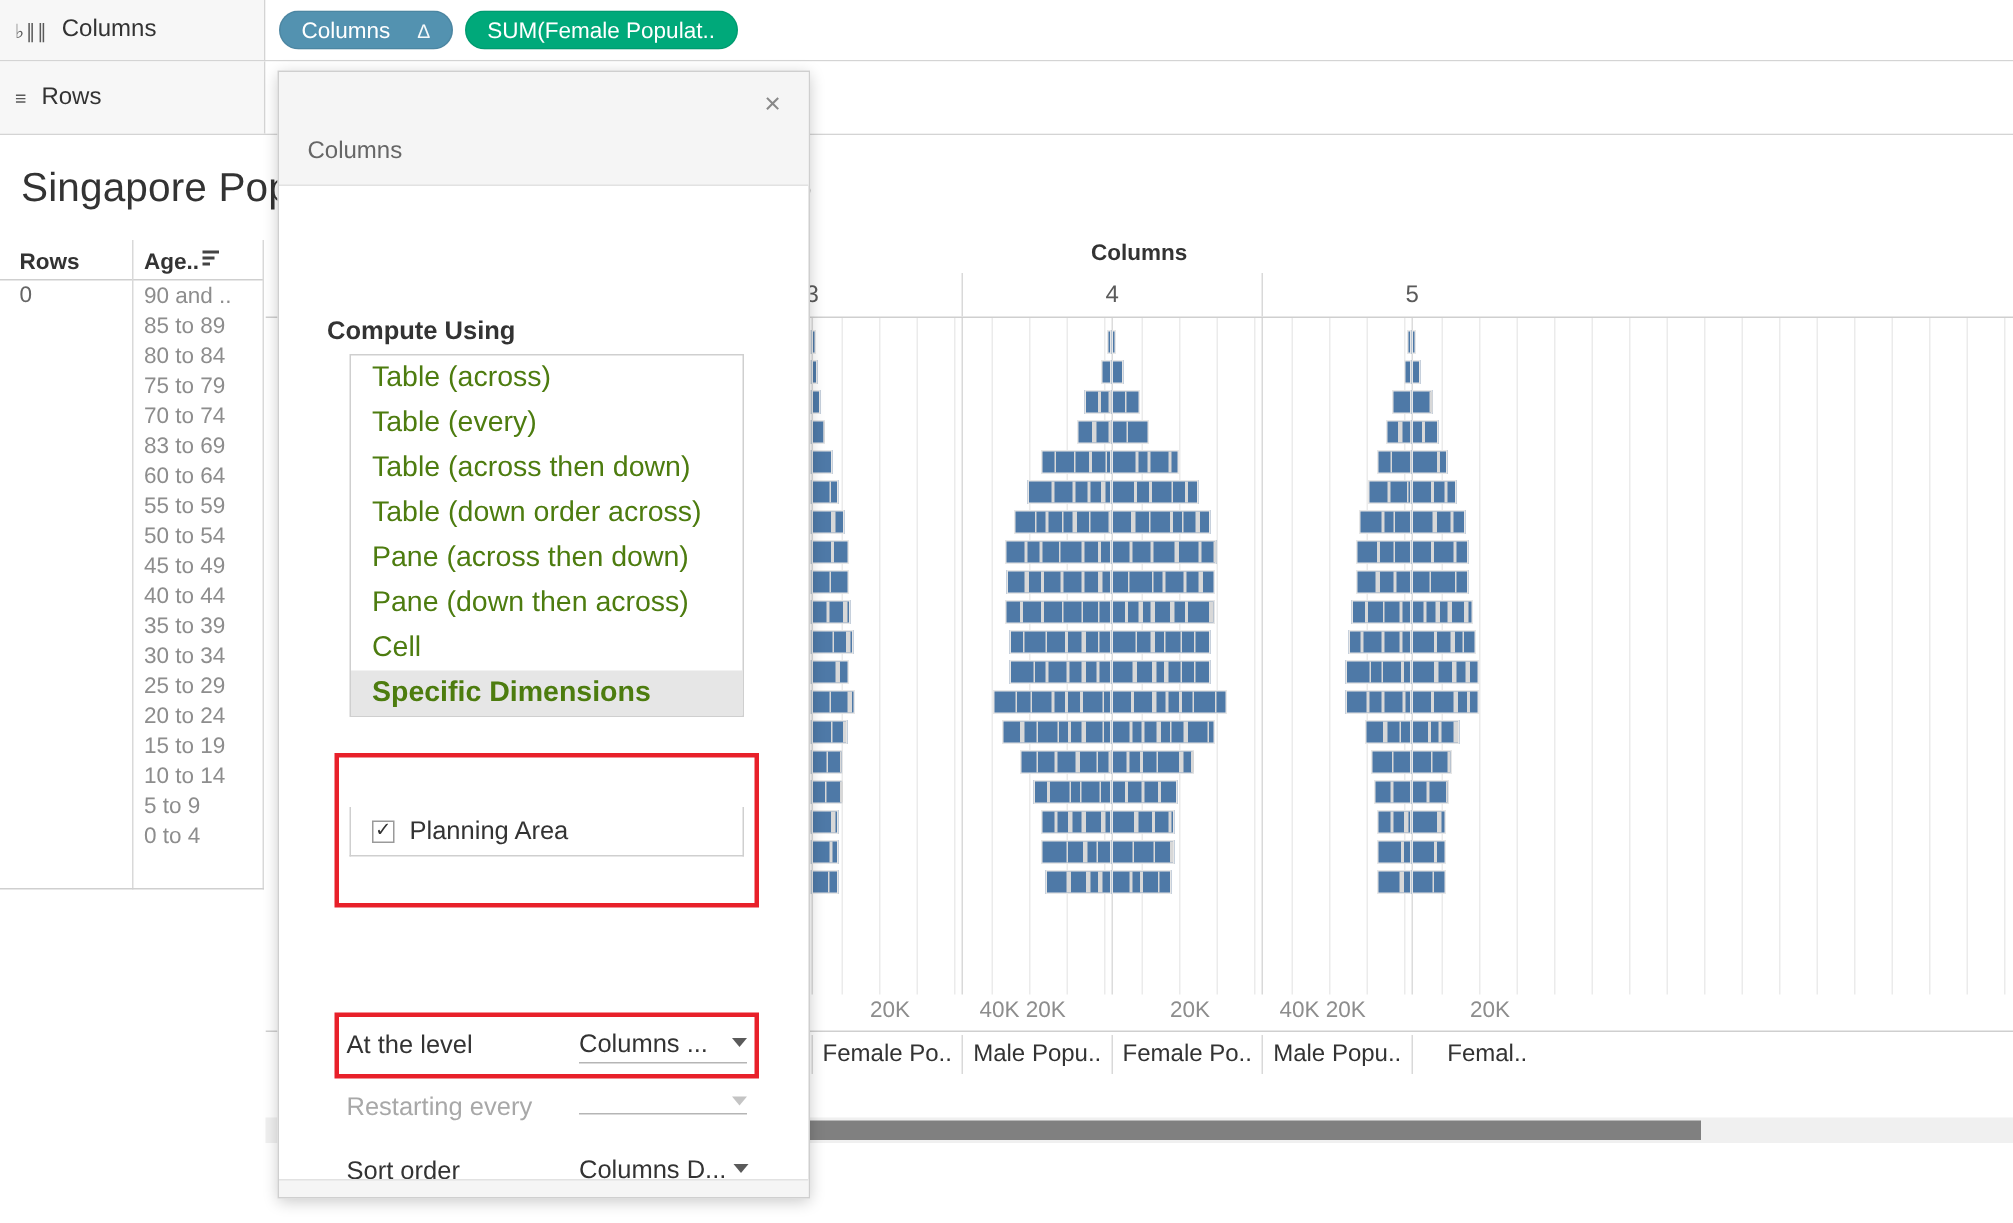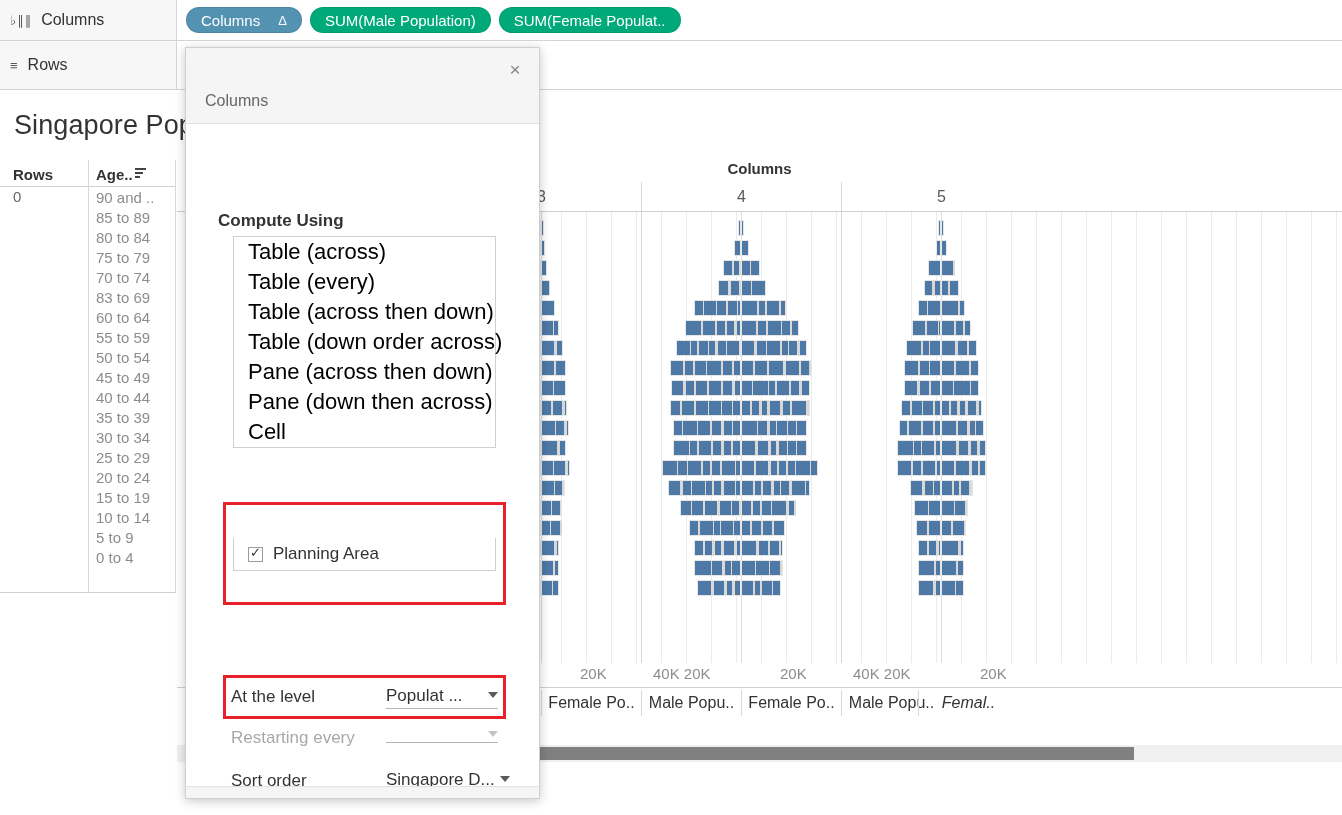--- a/index.html
+++ b/index.html
@@ -323,22 +323,22 @@
     position: absolute;
     left: 47px; top: 112px;
     width: 263px;
     border: 1px solid #cfcfcf;
     background: #fff;
   }
   .cu-item {
     height: 30px;
     line-height: 30px;
     padding-left: 14px;
-    font-size: 22px;
-    color: #000000;
+    font-size: 19px;
+    color: #4d7c0f;
     white-space: nowrap;
   }
   .cu-item.selected {
     background: #e6e6e6;
     font-weight: bold;
   }
   #dims-list {
     position: absolute;
     left: 47px; top: 0;
     width: 263px;
@@ -428,23 +428,20 @@
 
 <div class="shelf" id="shelf-columns">
   <div class="shelf-label">
     <span class="glyph">♭∥∥</span>
     <span>Columns</span>
   </div>
   <div class="shelf-drop">
     <div class="pill blue">
       <span>Columns</span>
       <span class="pill-extra">Δ</span>
-    </div>
-    <div class="pill green">
-      <span>SUM(Male Population)</span>
     </div>
     <div class="pill green">
       <span>SUM(Female Populat..</span>
     </div>
   </div>
 </div>
 
 <div class="shelf" id="shelf-rows">
   <div class="shelf-label">
     <span class="glyph">≡</span>
@@ -1333,21 +1330,21 @@
         <div class="tick-lbl" style="left: 803px; top: 2px;">20K</div>
       </div>
     <div id="axis-captions">
         <div class="axis-caption" style="left: 64px; width: 100px;">Male Popu..</div>
         <div class="axis-caption" style="left: 164px; width: 100px;">Female Po..</div>
         <div class="axis-caption" style="left: 264px; width: 100px;">Male Popu..</div>
         <div class="axis-caption" style="left: 364px; width: 100px;">Female Po..</div>
         <div class="axis-caption" style="left: 464px; width: 100px;">Male Popu..</div>
         <div class="axis-caption" style="left: 564px; width: 100px;">Female Po..</div>
         <div class="axis-caption" style="left: 664px; width: 100px;">Male Popu..</div>
-        <div class="axis-caption" style="left: 741px; width: 100px; font-style: italic;">Femal..</div>
+        <div class="axis-caption" style="left: 764px; width: 100px;">Femal..</div>
         <div class="axis-caption" style="left: -36px; width: 100px; text-align: right;">Po..</div>
       </div>
   </div>
 
   <div id="hscroll-track">
     <div id="hscroll-thumb"></div>
   </div>
 </div>
 
 <div id="tc-dialog">
@@ -1360,51 +1357,52 @@
     <div id="compute-using-lbl">Compute Using</div>
 
     <div id="cu-list">
         <div class="cu-item">Table (across)</div>
         <div class="cu-item">Table (every)</div>
         <div class="cu-item">Table (across then down)</div>
         <div class="cu-item">Table (down order across)</div>
         <div class="cu-item">Pane (across then down)</div>
         <div class="cu-item">Pane (down then across)</div>
         <div class="cu-item">Cell</div>
+        <div class="cu-item selected">Specific Dimensions</div>
       </div>
     <div id="dims-list" style="top: 414px;">
         <div class="dim-item">
           <span class="cbox checked"></span>
           <span>Planning Area</span>
         </div>
       </div>
 
     <div class="red-outline" id="redbox-dims" style="top: 378px; height: 103px;"></div>
 
     <div class="field-row" style="top:556px;">
       <div class="field-label">At the level</div>
       <div class="field-ctrl">
-        <span class="val">Populat ...</span>
+        <span class="val">Columns ...</span>
         <span class="caret"></span>
       </div>
     </div>
     <div class="red-outline" id="redbox-level"></div>
 
     <div class="field-row" style="top:597px;">
       <div class="field-label disabled">Restarting every</div>
       <div class="field-ctrl">
         <span class="val disabled"></span>
         <span class="caret disabled"></span>
       </div>
     </div>
 
     <div class="field-row" style="top:640px;">
       <div class="field-label">Sort order</div>
       <div class="field-ctrl">
-        <span class="val">Singapore D...</span>
+        <span class="val">Columns D...</span>
         <span class="caret"></span>
       </div>
     </div>
 
   </div>
 
   <div id="tc-footer"></div>
 </div>
 
 </body></html>

